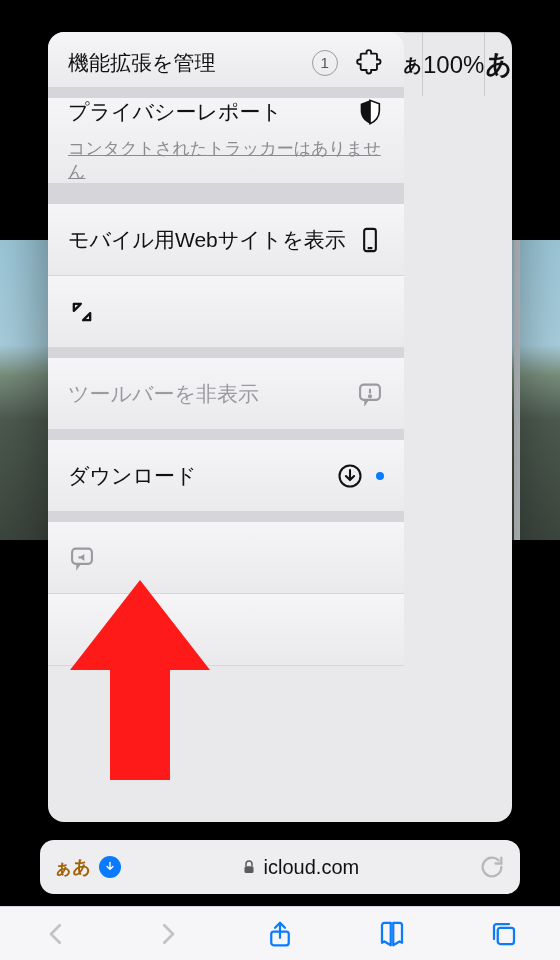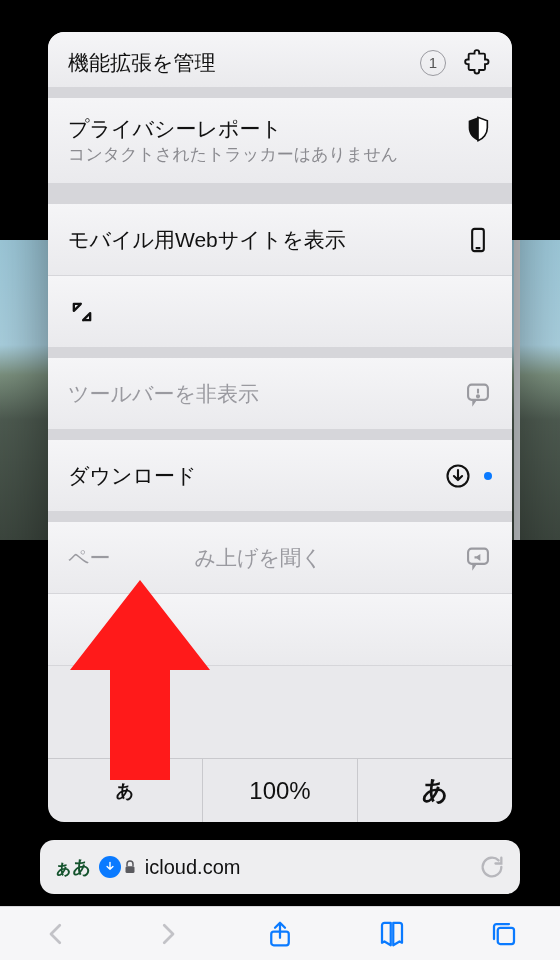--- a/index.html
+++ b/index.html
@@ -12,33 +12,33 @@
     background: linear-gradient(to bottom, #9cc7d8 0%, #a8cedd 35%, #7a8f7d 45%, #4d5a50 60%, #3c463e 100%);
   }
   .bg-photo .pole { position:absolute; top:0; bottom:0; width:6px; background:#c9cdd0; }
   .bg-photo .pole.p1 { right:40px; }
   .bg-photo .pole.p2 { right:90px; transform:rotate(-8deg); transform-origin:top; }
 
   .sheet {
     position: absolute; top: 32px; left: 48px; width: 464px; height: 790px;
     background: #e9e9ec; border-radius: 16px; overflow: hidden;
     box-shadow: 0 20px 60px rgba(0,0,0,.45);
-    display: flex; flex-direction: column;
+    display: flex; 
   }
   .menu { flex: 1; overflow: hidden; }
   .row {
     display: flex; align-items: center; justify-content: space-between;
     padding: 0 20px; height: 72px;
     background: linear-gradient(#f5f5f7,#eaeaed);
     border-bottom: 1px solid #d6d6da;
     font-size: 21px; color: #111;
   }
-  .row.tall { height: 86px; flex-direction: column; align-items: stretch; justify-content: center; }
+  .row.tall { height: 86px; flex-direction: column; align-items: stretch; }
   .row.tall .line1 { display:flex; justify-content:space-between; align-items:center; }
-  .row .sub { font-size: 17px; color: #8a8a8f; }
+  .row .sub { font-size: 17px; color: #8a8a8f; text-decoration: underline; }
   .group-gap { height: 10px; background: #d6d6da; }
   .row.first { border-top-left-radius:16px; border-top-right-radius:16px; height:56px; padding-top:6px; }
   .row.dim { color: #9a9aa0; }
   .row .lbl { flex: 1; }
   .row .right { display:flex; align-items:center; gap:8px; }
   .badge-num {
     min-width:26px; height:26px; border-radius:13px; border:1.5px solid #9a9aa0;
     display:inline-flex; align-items:center; justify-content:center;
     font-size:15px; color:#555; margin-right:10px;
   }
@@ -51,24 +51,24 @@
   .zoombar > div + div { border-left:1px solid #c9c9cd; }
   .zoombar .small { font-size:18px; font-weight:600; }
   .zoombar .big { font-size:26px; font-weight:600; }
 
   .urlbar {
     position:absolute; left:40px; right:40px; top:840px; height:54px;
     background:#eeeef0; border-radius:14px;
     display:flex; align-items:center; padding:0 14px;
     box-shadow: 0 1px 2px rgba(0,0,0,.15);
   }
-  .urlbar .aa { font-size:18px; color:#14532d; font-weight:600; margin-right:8px; }
+  .urlbar .aa { font-size:18px; color:#a16207; font-weight:600; margin-right:8px; }
   .urlbar .dl-dot { width:22px; height:22px; border-radius:11px; background:#0a7aff; display:inline-flex; align-items:center; justify-content:center; }
   .urlbar .dl-dot svg { width:14px; height:14px; }
-  .urlbar .center { flex:1; display:flex; align-items:center; justify-content:flex-start; gap:6px; color:#111; font-size:20px; }
+  .urlbar .center { flex:1; display:flex; align-items:center; justify-content:center; gap:6px; color:#111; font-size:20px; }
   .urlbar .reload { color:#b7b7bc; }
 
   .bottombar {
     position:absolute; left:0; right:0; bottom:0; height:54px;
     background:#f6f6f8; border-top:1px solid #d8d8dc;
     display:flex; align-items:center; justify-content:space-around;
   }
   .bottombar .btn { width:32px; height:32px; display:flex; align-items:center; justify-content:center; color:#0a7aff; }
   .bottombar .btn.dim { color:#c2c2c7; }
   .bottombar svg { width:30px; height:30px; }
@@ -167,21 +167,20 @@
               <path d="M12 7v8M8.5 12 12 15.5 15.5 12" stroke-linecap="round" stroke-linejoin="round"></path>
             </svg>
         </span>
         <span class="indicator-dot"></span>
       </span>
     </div>
 
     <div class="group-gap"></div>
 
     <div class="row dim">
-      <span class="lbl">ペー　　　　み上げを聞く</span>
       <span class="icon">
         <svg viewBox="0 0 24 24" fill="none" stroke="#9a9aa0" stroke-width="1.8">
             <rect x="3.5" y="4" width="17" height="13" rx="3"></rect>
             <path d="M10 17l-2 3v-3"></path>
             <path d="M9 10.5h2l3-2v6l-3-2H9z" fill="#9a9aa0" stroke="none"></path>
           </svg>
       </span>
     </div>
 
     <div class="row dim">

